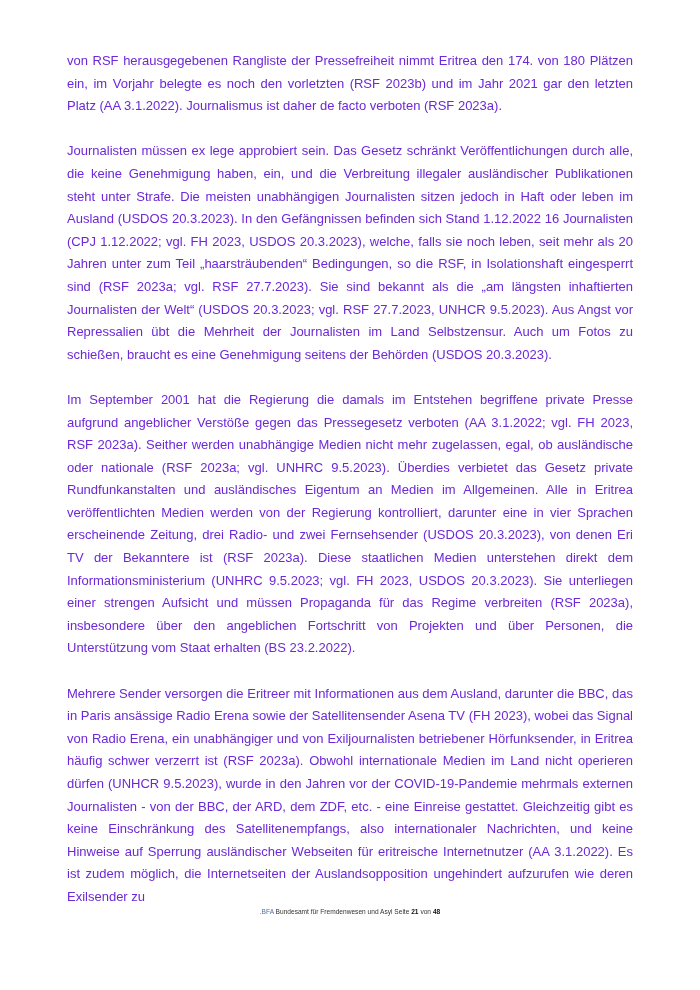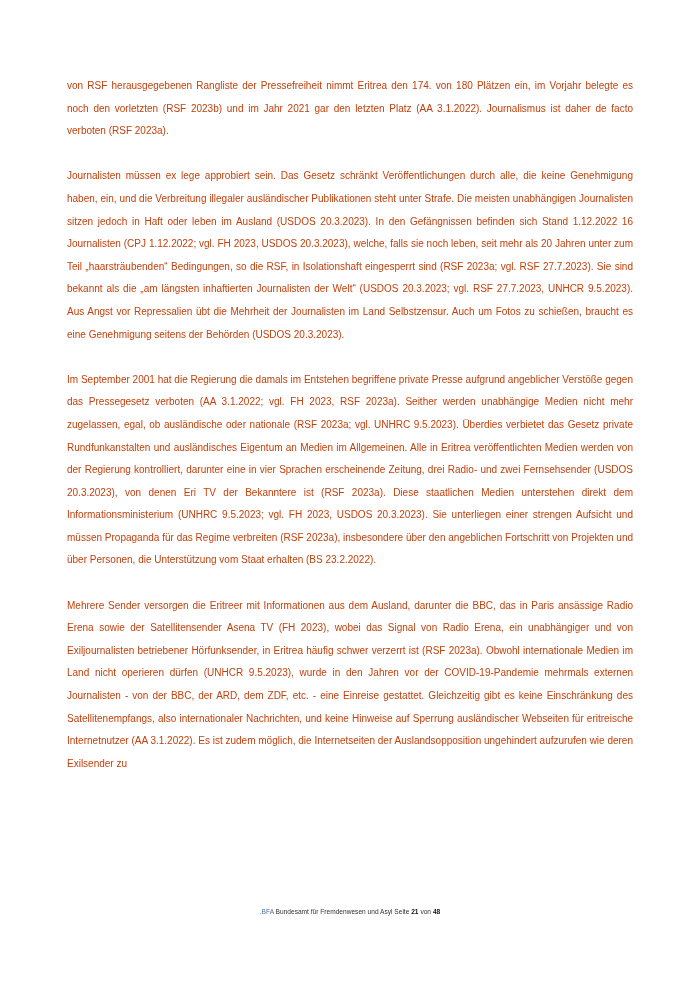--- a/index.html
+++ b/index.html
@@ -1,20 +1,20 @@
 <!DOCTYPE html>
 <html><head>
 <meta charset="utf-8">
 <style>
   html, body { margin: 0; padding: 0; background: #ffffff; }
   body { width: 700px; height: 990px; position: relative; overflow: hidden; }
   .page {
-    position: absolute; left: 67px; top: 75px; width: 566px;
+    position: absolute; left: 67px; top: 50px; width: 566px;
     font-family: "Liberation Sans", sans-serif;
-    font-size: 10px; line-height: 22.6px; color: #c2410c;
+    font-size: 13px; line-height: 22.6px; color: #6d28d9;
     text-align: justify;
   }
   .para { margin: 0 0 22.6px 0; }
   .footer {
     position: absolute; left: 0; right: 0; top: 908px;
     text-align: center;
     font-family: "Liberation Sans", sans-serif;
     font-size: 6.6px; color: #333333;
   }
   .footer .brand { color: #4a6fa5; }

